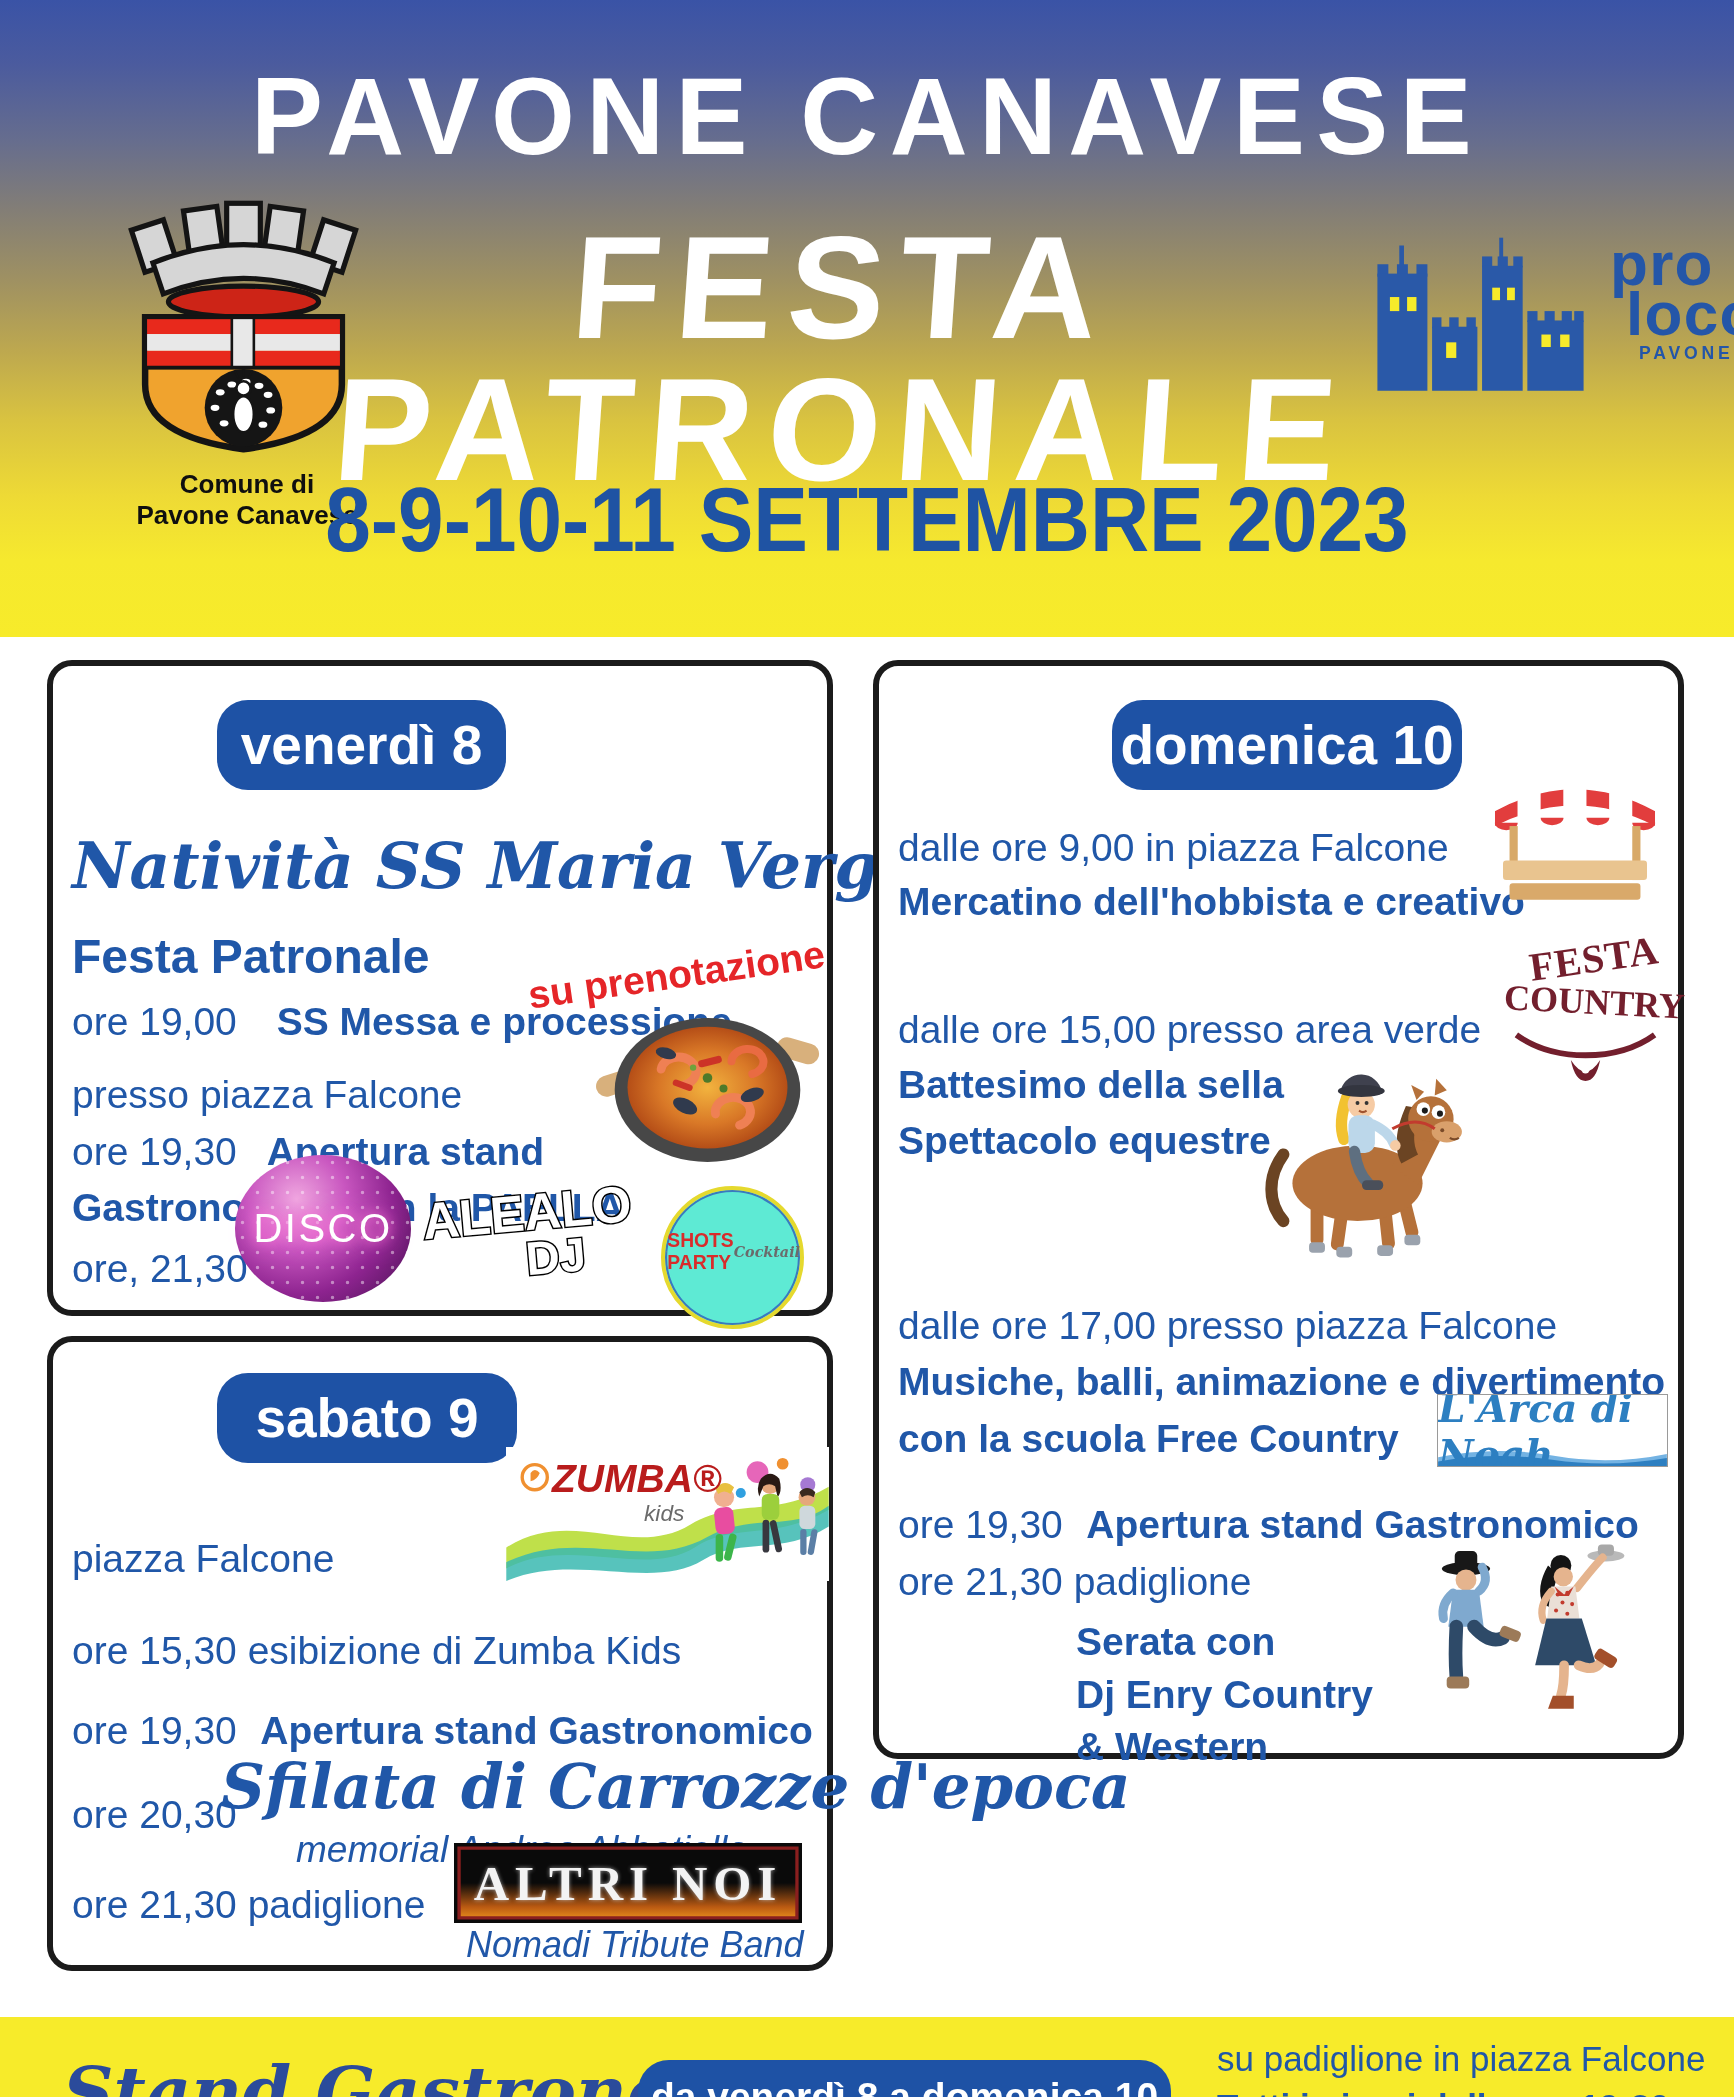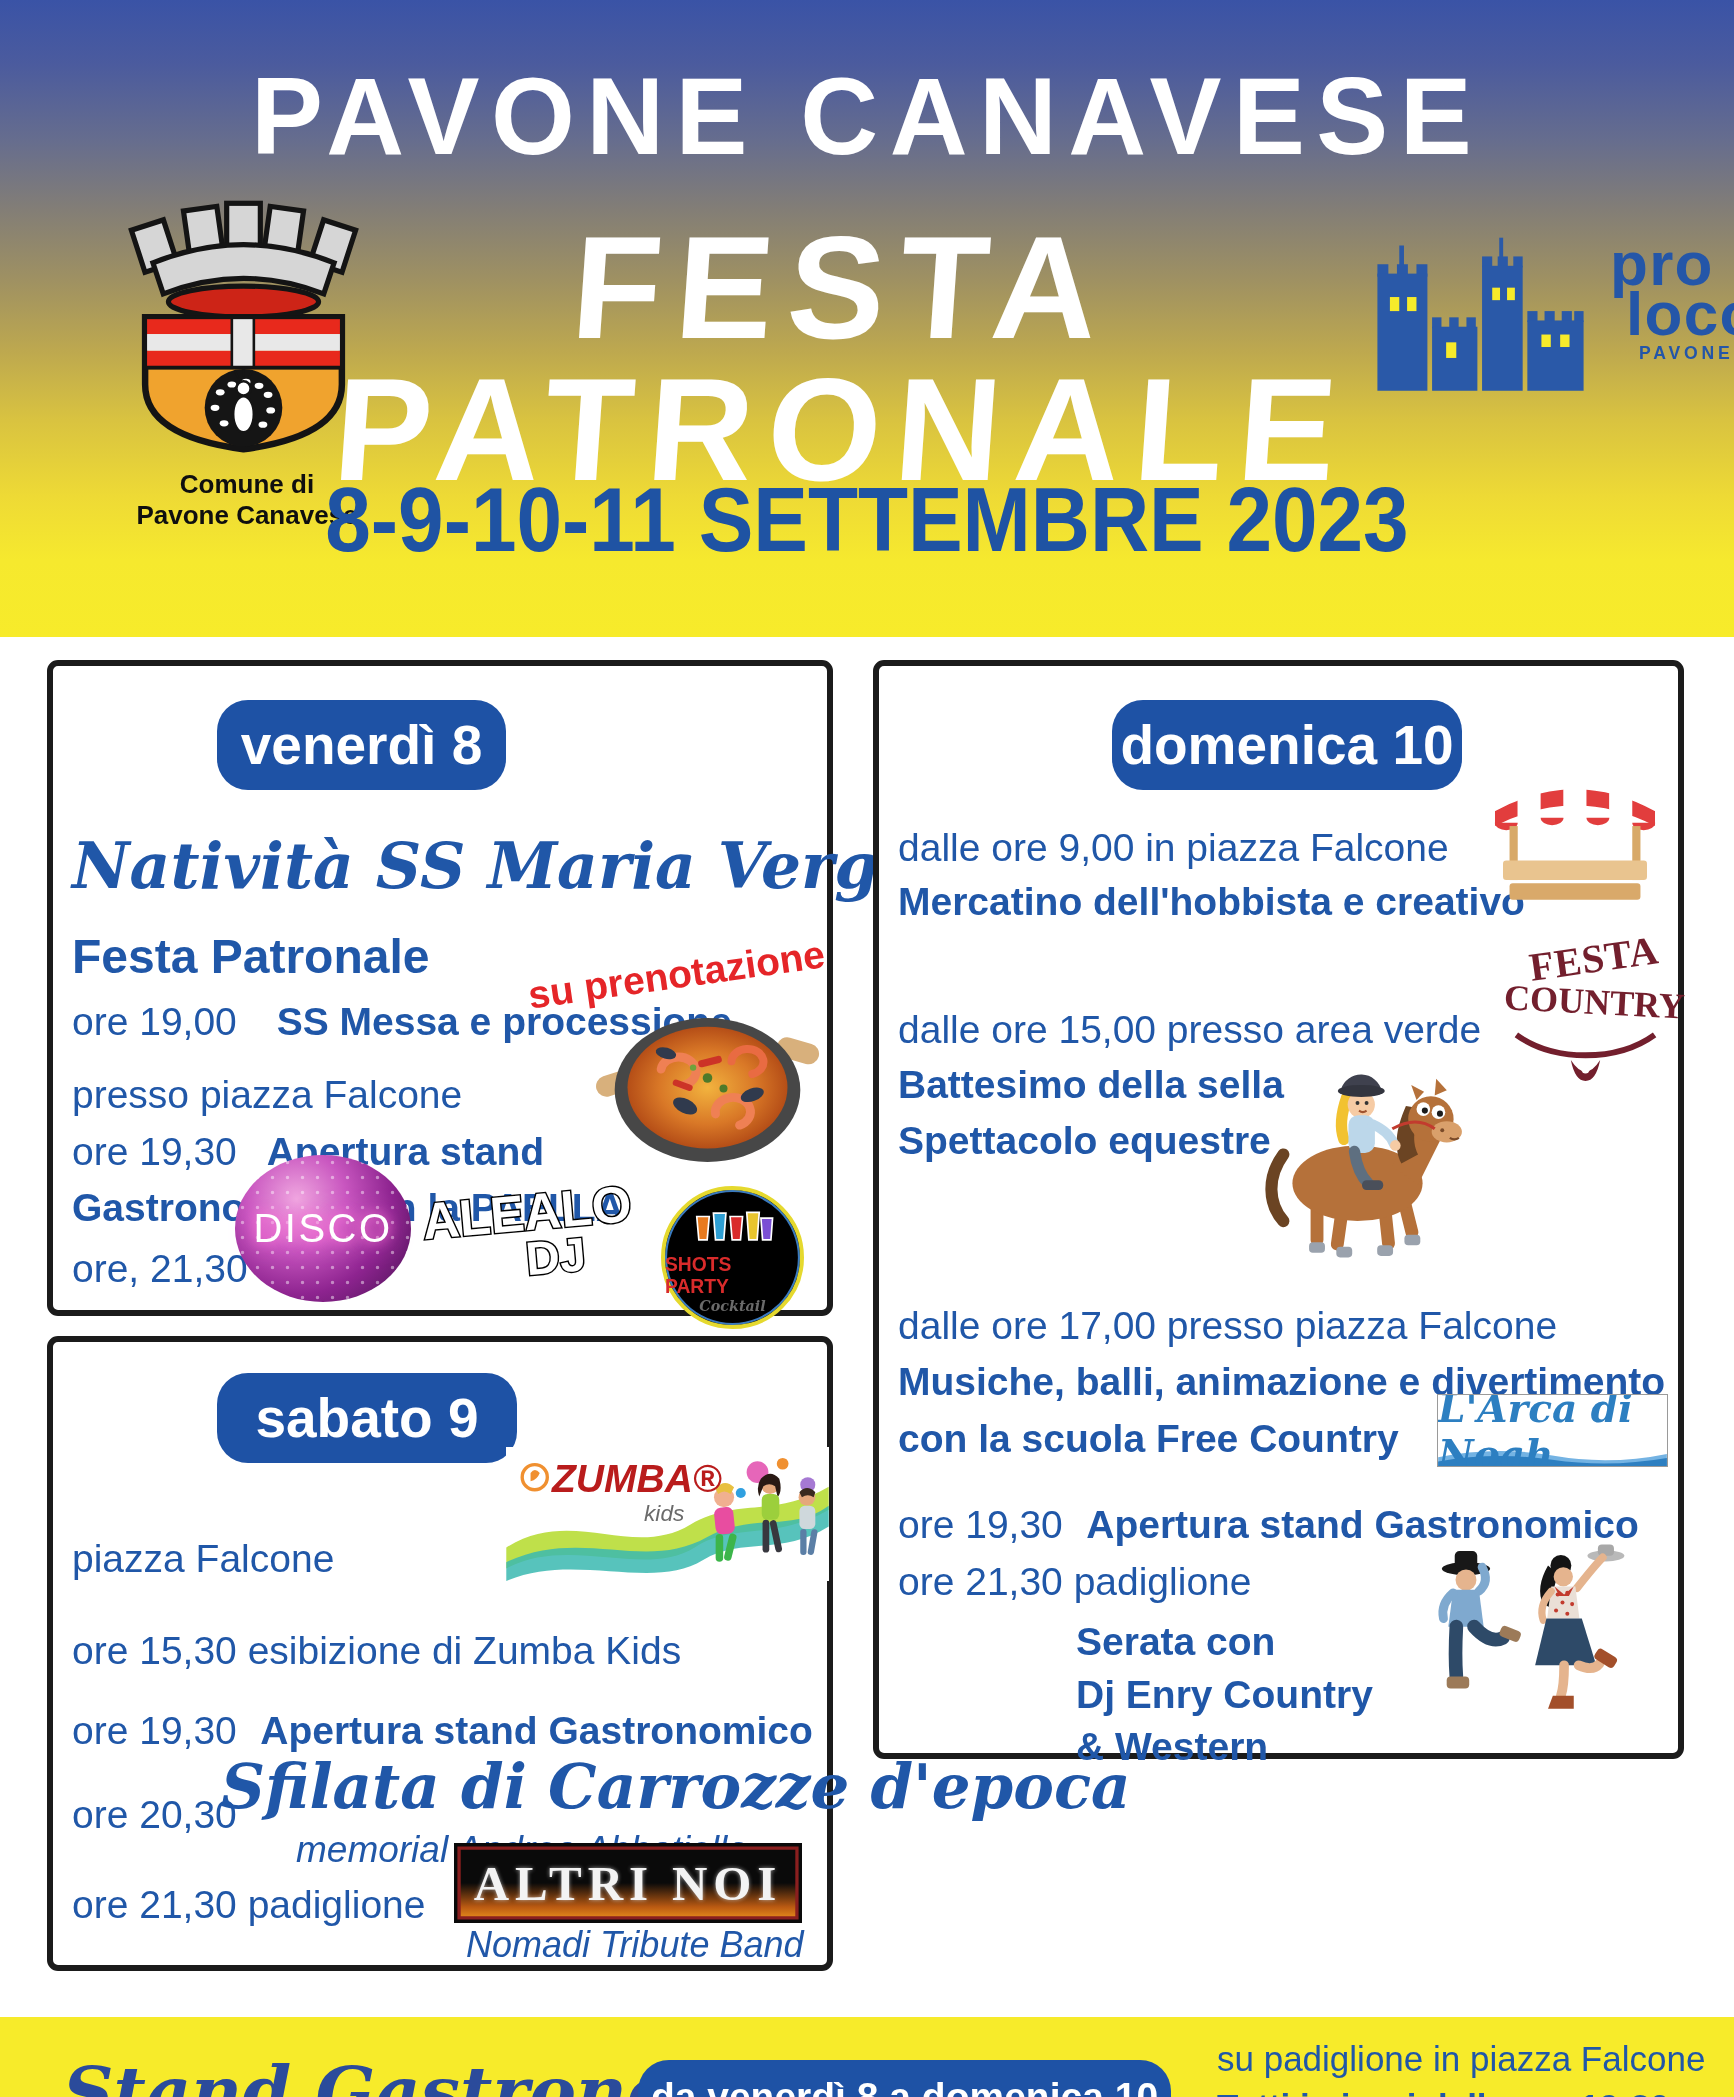--- a/index.html
+++ b/index.html
@@ -15,36 +15,36 @@
   #town-title{left:0;width:1734px;top:59px;text-align:center;font-size:110px;font-weight:700;
     letter-spacing:11.7px;color:#fff;transform:scaleX(.98);}
   .festa-line{left:268px;width:1149px;text-align:center;color:#fff;font-weight:700;
     font-size:146px;letter-spacing:14.3px;transform:skewX(-4deg);}
   #dates-banner{left:0;width:1734px;top:473px;text-align:center;color:#1f53a3;font-weight:700;
     font-size:91px;transform:scaleX(.9);}
   #comune-label{left:50px;top:469px;width:394px;text-align:center;color:#0f0f0f;
     font-weight:700;font-size:26px;line-height:1.18;white-space:normal;position:absolute;}
   .proloco-word{color:#2456a8;font-weight:700;letter-spacing:1.3px;}
   
-  .card{position:absolute;background:#fff;border:6.7px solid #1b1b1b;border-radius:11px;text-decoration:underline;}
+  .card{position:absolute;background:#fff;border:6.7px solid #1b1b1b;border-radius:25px;text-decoration:underline;}
   .pill{position:absolute;background:#1e52a5;color:#fff;font-weight:700;display:flex;
     align-items:center;justify-content:center;border-radius:31px;}
   .body-line{font-size:39px;}
   
   #footer{position:absolute;left:0;top:2017px;width:1734px;height:460px;background:#f7eb2a;}
   .disco{position:absolute;border-radius:50%;
     background:radial-gradient(rgba(255,255,255,.45) 1.3px,rgba(255,255,255,0) 2.1px),
                radial-gradient(circle at 35% 30%,#f0a8e0 0%,#c957c0 32%,#8e2490 62%,#45104f 100%);
     background-size:15px 15px,100% 100%;display:flex;align-items:center;justify-content:center;}
   .disco span{color:#fff;font-size:40px;letter-spacing:2.5px;font-weight:400;
     text-shadow:0 0 11.7px #ff7ad9,0 0 25px #ff7ad9;}
   .alealo{position:absolute;transform:rotate(-5deg);color:#fff;font-weight:700;
     -webkit-text-stroke:2.9px #000;paint-order:stroke fill;text-align:center;line-height:.92;}
-  .shots{position:absolute;border-radius:50%;background:#000000;border:4.2px solid #e5d92e;
-    box-shadow:inset 0 0 0 2.1px #3a7abf;display:flex;flex-direction:column;align-items:center;
+  .shots{position:absolute;border-radius:50%;background:#5eead4;border:4.2px solid #e5d92e;
+    box-shadow:inset 0 0 0 2.1px #3a7abf;display:flex;flex-direction:row;align-items:center;
     justify-content:flex-end;padding-bottom:11px;box-sizing:border-box;}
   .altrinoi{position:absolute;background:linear-gradient(to top,#f7a020 0%,rgba(230,110,20,.8) 20%,rgba(0,0,0,0) 50%),#0a0a0a;
     box-shadow:inset 0 0 0 3.4px #0a0a0a,inset 0 0 0 6.7px #8a1f1f;display:flex;align-items:center;
     justify-content:center;}
   .altrinoi span{font-family:"Liberation Serif",serif;font-weight:700;color:#f3f3f3;
     font-size:49px;letter-spacing:5.9px;text-shadow:0 0 4.2px rgba(255,255,255,.6);}
   .arca{position:absolute;background:#fff;border:1.7px solid #9a9a9a;display:flex;align-items:center;
     justify-content:center;overflow:hidden;}
   .arca span{color:#2d7fc1;font-size:39px;z-index:2;}
   .zumba{position:absolute;background:#fff;overflow:hidden;}

